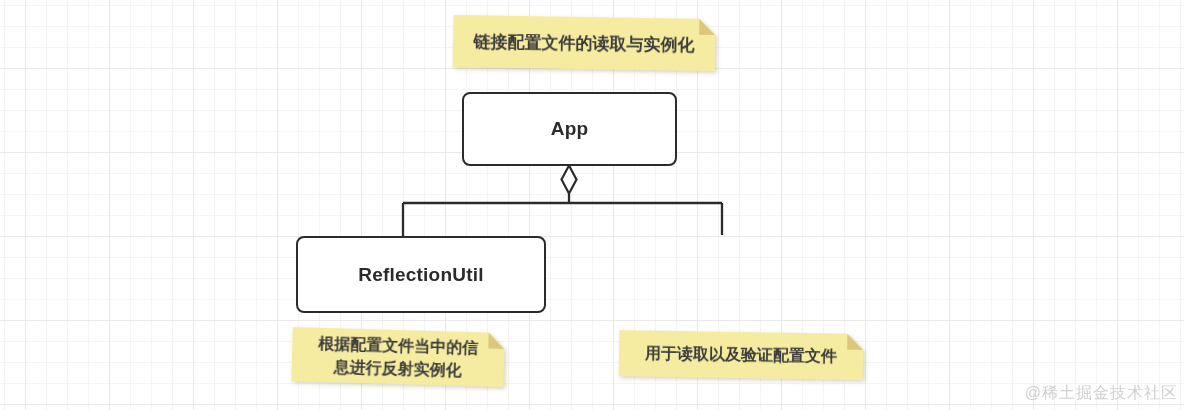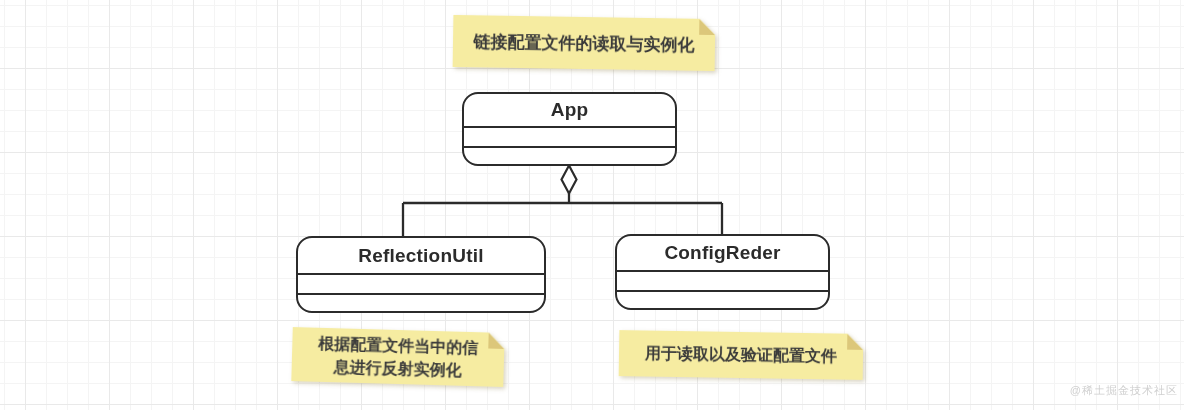--- a/index.html
+++ b/index.html
@@ -54,23 +54,23 @@
   .note-left .note  { font-size: 16px; line-height: 23px; }
   .note-right  { left: 619px; top: 332px; width: 244px; height: 46px; transform: rotate(0.9deg); }
   .note-right .note { font-size: 16px; }
 
   
   .uml-class {
     position: absolute;
     box-sizing: border-box;
     background: #ffffff;
     border: 2.3px solid #2b2b2b;
-    border-radius: 16px;
+    border-radius: 8px;
     display: flex;
-    flex-direction: column;
+    flex-direction: row;
   }
   .uml-class .class-title {
     flex: 1;
     display: flex;
     align-items: center;
     justify-content: center;
     font-size: 19px;
     font-weight: bold;
     color: #2b2b2b;
     letter-spacing: 0.2px;
@@ -88,21 +88,21 @@
     left: 0; top: 0;
     width: 1184px; height: 410px;
     pointer-events: none;
   }
 
   
   .watermark {
     position: absolute;
     right: 6px;
     top: 383px;
-    font-size: 11px;
+    font-size: 16px;
     color: #d0d0d0;
     letter-spacing: 1px;
     margin-left: 44px;
   }
 </style>
 </head>
 <body>
 
 <div class="canvas">
 
@@ -123,25 +123,20 @@
     <div class="compartment"></div>
     <div class="compartment last"></div>
   </div>
 
   <div class="uml-class class-reflection-util">
     <div class="class-title">ReflectionUtil</div>
     <div class="compartment"></div>
     <div class="compartment last"></div>
   </div>
 
-  <div class="uml-class class-config-reder">
-    <div class="class-title">ConfigReder</div>
-    <div class="compartment"></div>
-    <div class="compartment last"></div>
-  </div>
 
   <div class="note-wrap note-left">
     <div class="note">
       <span class="fold"></span>
       <span>根据配置文件当中的信</span>
       <span>息进行反射实例化</span>
     </div>
   </div>
 
   <div class="note-wrap note-right">

